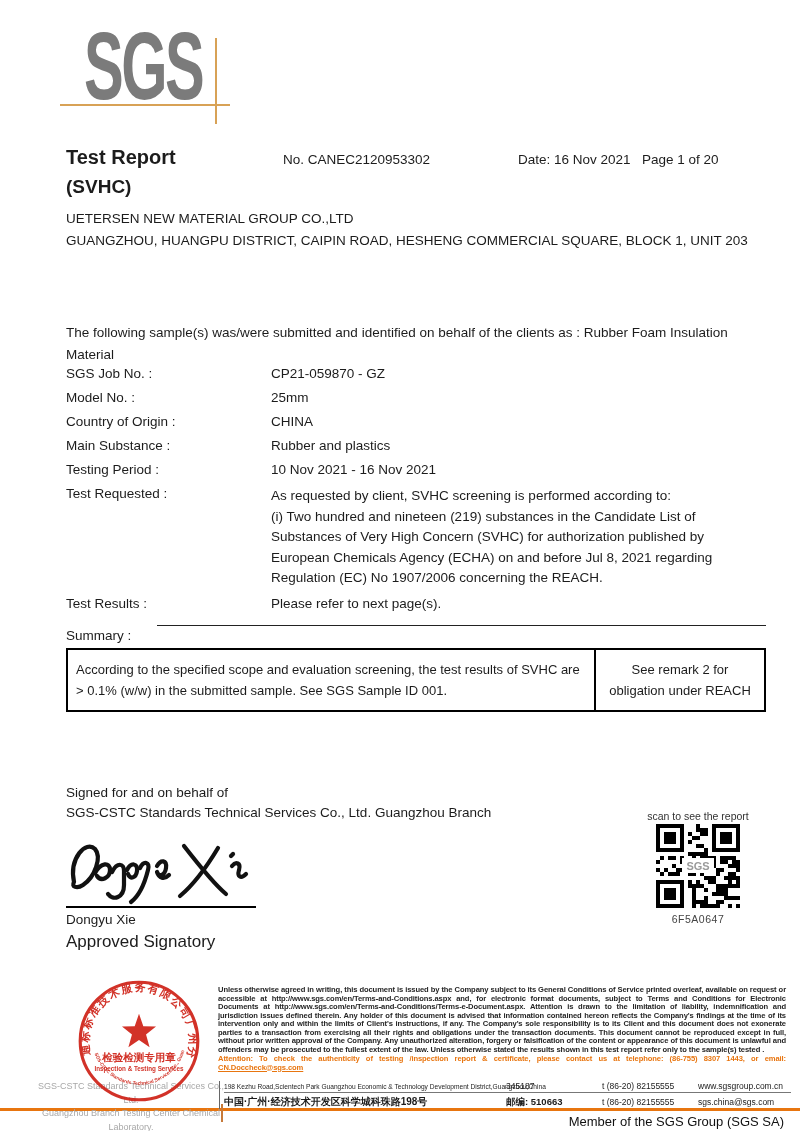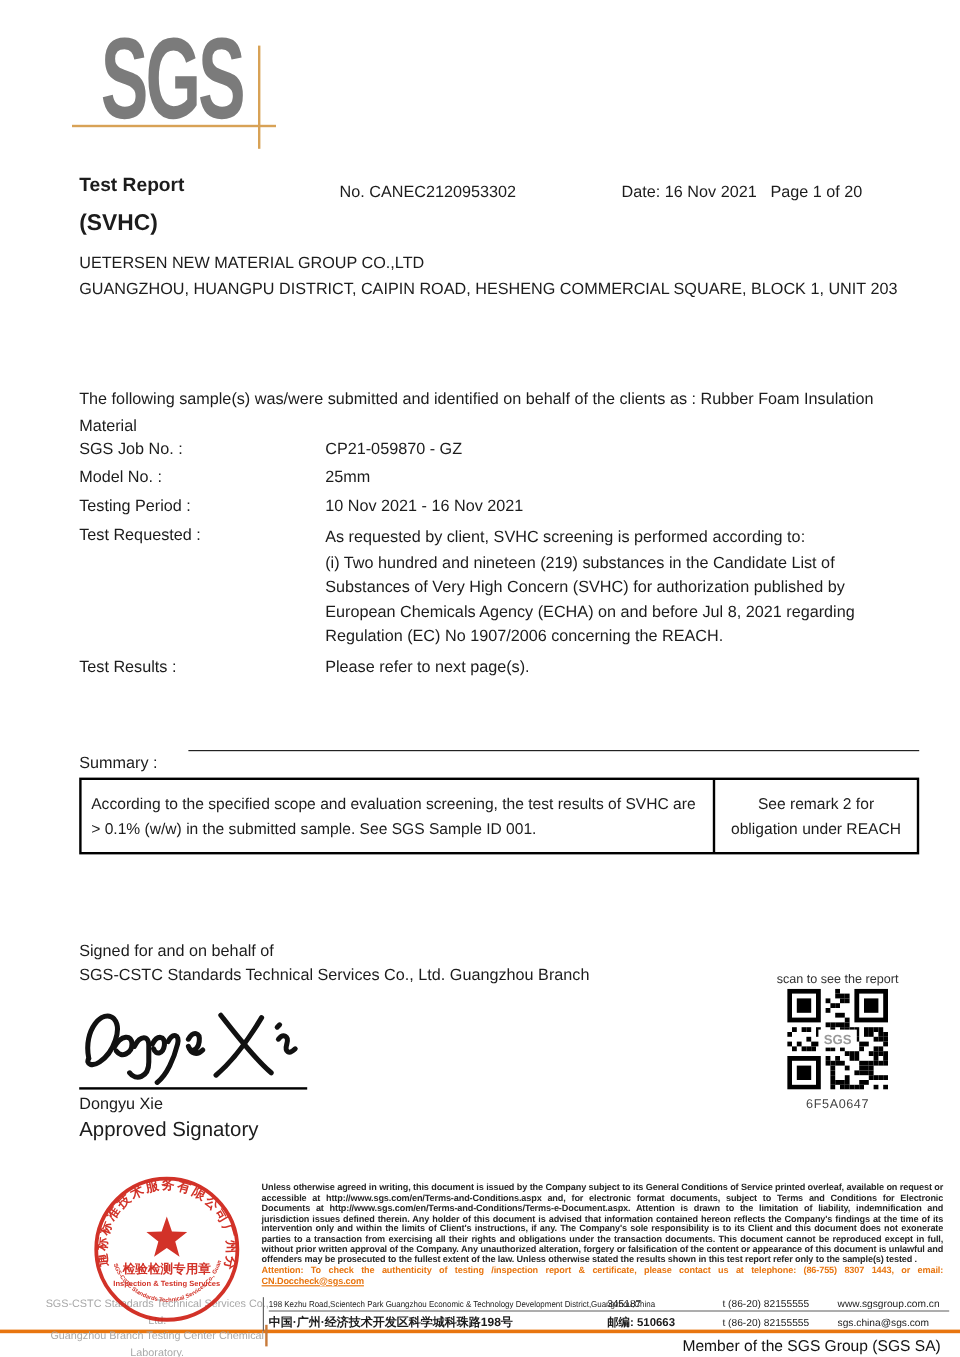--- a/index.html
+++ b/index.html
@@ -7,21 +7,21 @@
         font-family:"Liberation Sans",sans-serif;color:#1c1c1c;}
 
   
   .logo-text{position:absolute;left:84px;top:22px;font-size:96px;line-height:0.92;
              font-weight:bold;color:#7b7b7b;transform:scaleX(0.62);transform-origin:left top;
              letter-spacing:-4px;}
   .logo-hline{position:absolute;left:60px;top:104px;width:170px;height:2px;background:#d8a256;}
   .logo-vline{position:absolute;left:215px;top:38px;width:2px;height:86px;background:#d8a256;}
 
   
-  .title-l1{position:absolute;left:66px;top:146px;font-size:16px;font-weight:bold;text-align:right;}
+  .title-l1{position:absolute;left:66px;top:146px;font-size:20px;font-weight:bold;text-align:right;}
   .title-l2{position:absolute;left:66px;top:176px;font-size:19px;font-weight:bold;}
   .report-no{position:absolute;left:283px;top:152px;font-size:13.5px;}
   .report-date{position:absolute;left:518px;top:152px;font-size:13.5px;}
   .report-page{position:absolute;left:642px;top:152px;font-size:13.5px;}
 
   .client{position:absolute;left:66px;top:208px;width:706px;font-size:13.5px;line-height:21.5px;}
 
   .intro{position:absolute;left:66px;top:322px;width:700px;font-size:13.5px;line-height:22px;}
 
   
@@ -101,20 +101,28 @@
   <div class="intro">The following sample(s) was/were submitted and identified on behalf of the clients as : Rubber Foam Insulation Material</div>
 
   <div class="fields">
     <div class="frow">
       <div class="lbl">SGS Job No. :</div>
       <div class="val">CP21-059870 - GZ</div>
     </div>
     <div class="frow">
       <div class="lbl">Model No. :</div>
       <div class="val">25mm</div>
+    </div>
+    <div class="frow">
+      <div class="lbl">Country of Origin :</div>
+      <div class="val">CHINA</div>
+    </div>
+    <div class="frow">
+      <div class="lbl">Main Substance :</div>
+      <div class="val">Rubber and plastics</div>
     </div>
     <div class="frow">
       <div class="lbl">Testing Period :</div>
       <div class="val">10 Nov 2021 - 16 Nov 2021</div>
     </div>
     <div class="frow">
       <div class="lbl">Test Requested :</div>
       <div class="val multi">As requested by client, SVHC screening is performed according to:
 (i) Two hundred and nineteen (219) substances in the Candidate List of
 Substances of Very High Concern (SVHC) for authorization published by

